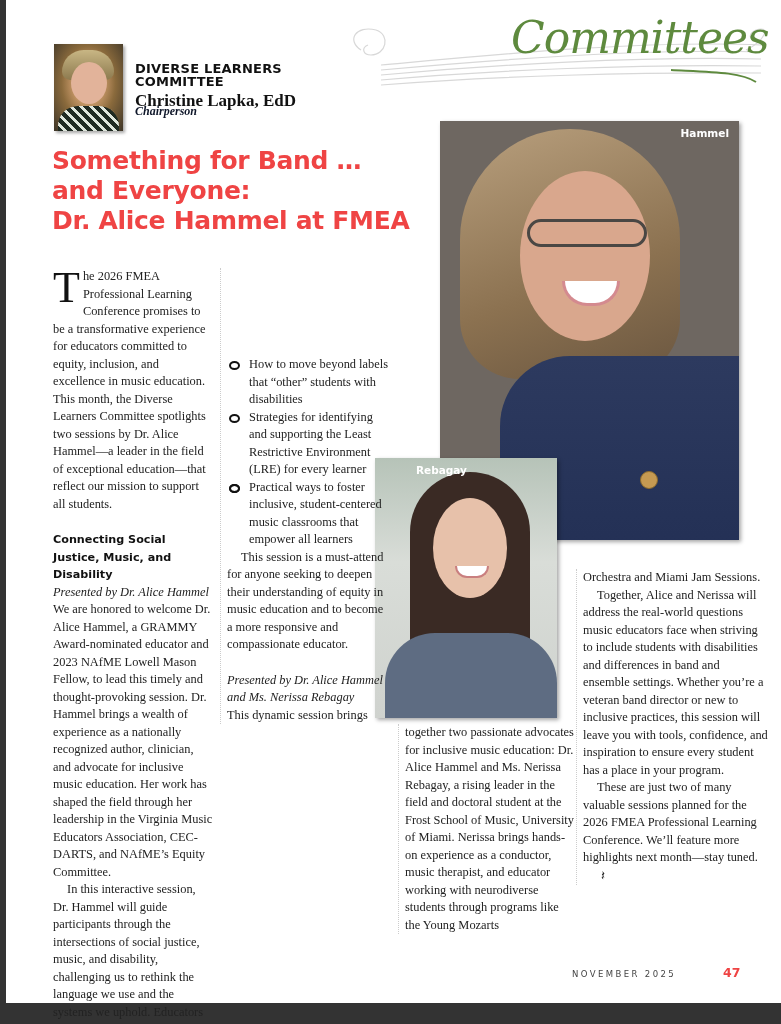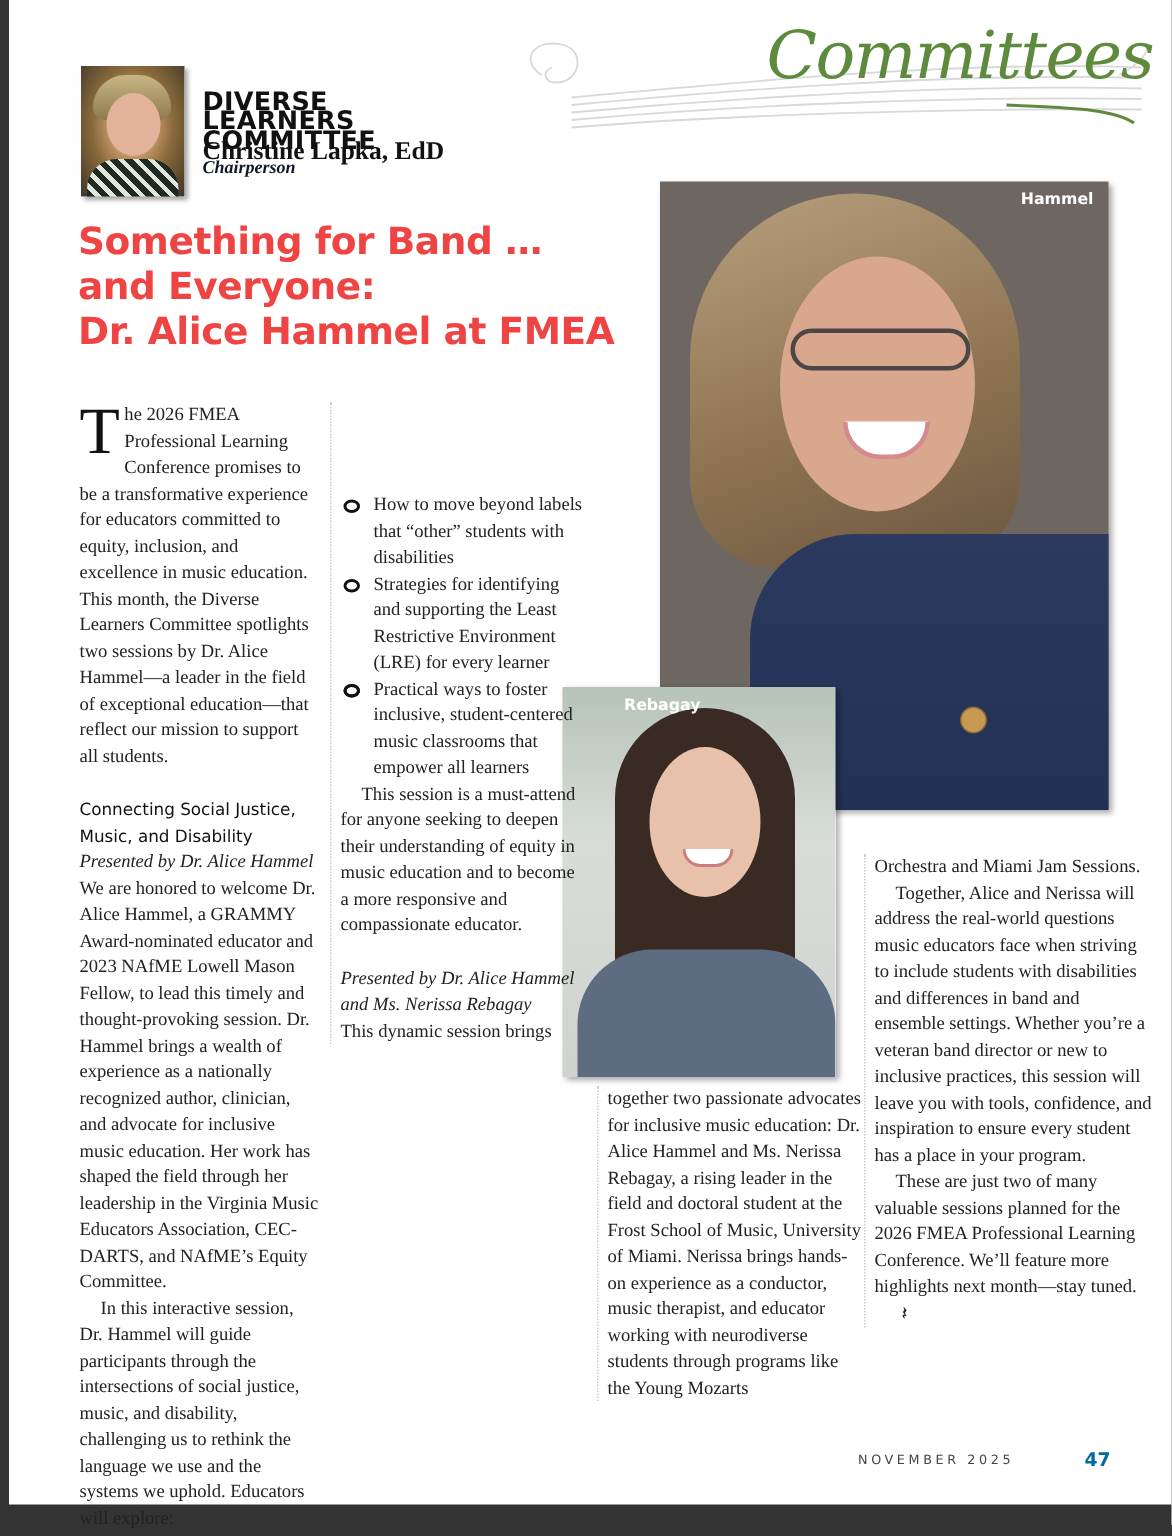--- a/index.html
+++ b/index.html
@@ -17,21 +17,21 @@
     left: 48px; top: 44px; width: 69px; height: 87px;
     background: radial-gradient(ellipse at 50% 45%, #e8c9a8 0%, #c79868 30%, #8a6a3c 55%, #3d3528 100%);
     box-shadow: 2px 2px 3px rgba(0,0,0,0.35);
   }
   .chair-photo .hair { position:absolute; left:8px; top:6px; width:52px; height:30px; border-radius: 26px 26px 10px 10px; background: linear-gradient(#c8b684,#8d7a4f); }
   .chair-photo .face { position:absolute; left:17px; top:18px; width:36px; height:42px; border-radius: 50%; background:#e2b39a; }
   .chair-photo .top  { position:absolute; left:4px; top:62px; width:61px; height:25px; border-radius: 20px 20px 0 0;
                        background: repeating-linear-gradient(45deg,#1f2a22 0 4px,#dfe6dc 4px 7px); }
   .committee-name {
     left: 129px; top: 62px; width: 150px;
-    font-family: "DejaVu Sans", sans-serif; font-weight: bold; font-size: 17px; line-height: 13px;
+    font-family: "DejaVu Sans", sans-serif; font-weight: bold; font-size: 13px; line-height: 13px;
     letter-spacing: 0.2px; color: #111;
   }
   .chair-name { left: 129px; top: 91px; font-size: 17px; color: #111; font-weight: bold; }
   .chair-role { left: 129px; top: 104px; font-size: 12px; color: #0f172a; font-style: italic; font-weight: bold; }
 
   .section-banner { left: 335px; top: 10px; width: 440px; height: 90px; }
   .section-banner-text {
     left: 505px; top: 12px;
     font-family: "DejaVu Serif", serif; font-style: italic; font-size: 44px; color: #5e8a3e; letter-spacing: -1px;
   }
@@ -49,21 +49,21 @@
   .col .indent { text-indent: 14px; }
   .col1 { left: 47px; top: 268px; width: 160px; }
   .col2 { left: 214px; top: 268px; width: 163px; border-left: 1px dotted #ccc; padding-left: 6px; }
   .col3 { left: 392px; top: 724px; width: 170px; border-left: 1px dotted #ccc; padding-left: 6px; }
   .col4 { left: 570px; top: 569px; width: 186px; border-left: 1px dotted #ccc; padding-left: 6px; }
 
   .dropcap {
     float: left; font-size: 44px; line-height: 36px; margin: 2px 3px 0 0; color: #111;
   }
   .subhead {
-    font-family: "DejaVu Sans", sans-serif; font-weight: normal; font-size: 11.2px; line-height: 17.5px; color: #111;
+    font-family: "DejaVu Sans", sans-serif; font-weight: bold; font-size: 11.2px; line-height: 17.5px; color: #111;
   }
   .byline { font-style: italic; }
   ul.bullets { list-style: none; margin: 0; padding: 0; }
   ul.bullets li { position: relative; padding-left: 22px; }
   ul.bullets li .bullet-icon {
     position: absolute; left: 2px; top: 5px; width: 7px; height: 5px; border: 2.5px solid #111; border-radius: 50%;
   }
 
   
   .photo-hammel {
@@ -96,21 +96,21 @@
   .photo-rebagay .shirt { position:absolute; left:10px; top:175px; width:172px; height:90px; border-radius: 50px 50px 0 0; background:#5e6c82; }
   .label-rebagay { left: 8px; top: 6px; margin-left: 33px; }
 
   
   .footer-date {
     left: 566px; top: 969px;
     font-family: "DejaVu Sans", sans-serif; font-size: 8.5px; letter-spacing: 2.4px; color: #444;
   }
   .footer-page {
     left: 717px; top: 965px;
-    font-family: "DejaVu Sans", sans-serif; font-weight: bold; font-size: 12.5px; color: #0369a1;
+    font-family: "DejaVu Sans", sans-serif; font-weight: bold; font-size: 12.5px; color: #ef4444;
   }
   .end-mark { display: inline-block; margin-left: 4px; font-size: 13px; }
 </style>
 </head>
 <body>
 
 <div class="page">
 
   <div class="abs chair-photo">
     <div class="hair"></div>
@@ -170,21 +170,21 @@
     </p>
     <div style="height:18px"></div>
     <div class="subhead">Connecting Social Justice, Music, and Disability</div>
     <p class="byline">Presented by Dr. Alice Hammel</p>
     <p>We are honored to welcome Dr. Alice Hammel, a GRAMMY Award-nominated educator and 2023 NAfME Lowell Mason Fellow, to lead this timely and thought-provoking session. Dr. Hammel brings a wealth of experience as a nationally recognized author, clinician, and advocate for inclusive music education. Her work has shaped the field through her leadership in the Virginia Music Educators Association, CEC-DARTS, and NAfME’s Equity Committee.</p>
     <p class="indent">In this interactive session, Dr. Hammel will guide participants through the intersections of social justice, music, and disability, challenging us to rethink the language we use and the systems we uphold. Educators will explore:</p>
   </div>
 
   <div class="abs col col2">
     <div style="height:0;overflow:hidden"></div>
-    <ul class="bullets" style="margin-top:60px">
+    <ul class="bullets" style="margin-top:88px">
       <li><span class="bullet-icon"></span><span>How to move beyond labels that “other” students with disabilities</span></li>
       <li><span class="bullet-icon"></span><span>Strategies for identifying and supporting the Least Restrictive Environment (LRE) for every learner</span></li>
       <li><span class="bullet-icon"></span></li>
       <li><span class="bullet-icon"></span><span>Practical ways to foster inclusive, student-centered music classrooms that empower all learners</span></li>
     </ul>
     <p class="indent">This session is a must-attend for anyone seeking to deepen their understanding of equity in music education and to become a more responsive and compassionate educator.</p>
     <div style="height:18px"></div>
     <p class="byline">Presented by Dr. Alice Hammel and Ms. Nerissa Rebagay</p>
     <p>This dynamic session brings</p>
   </div>

